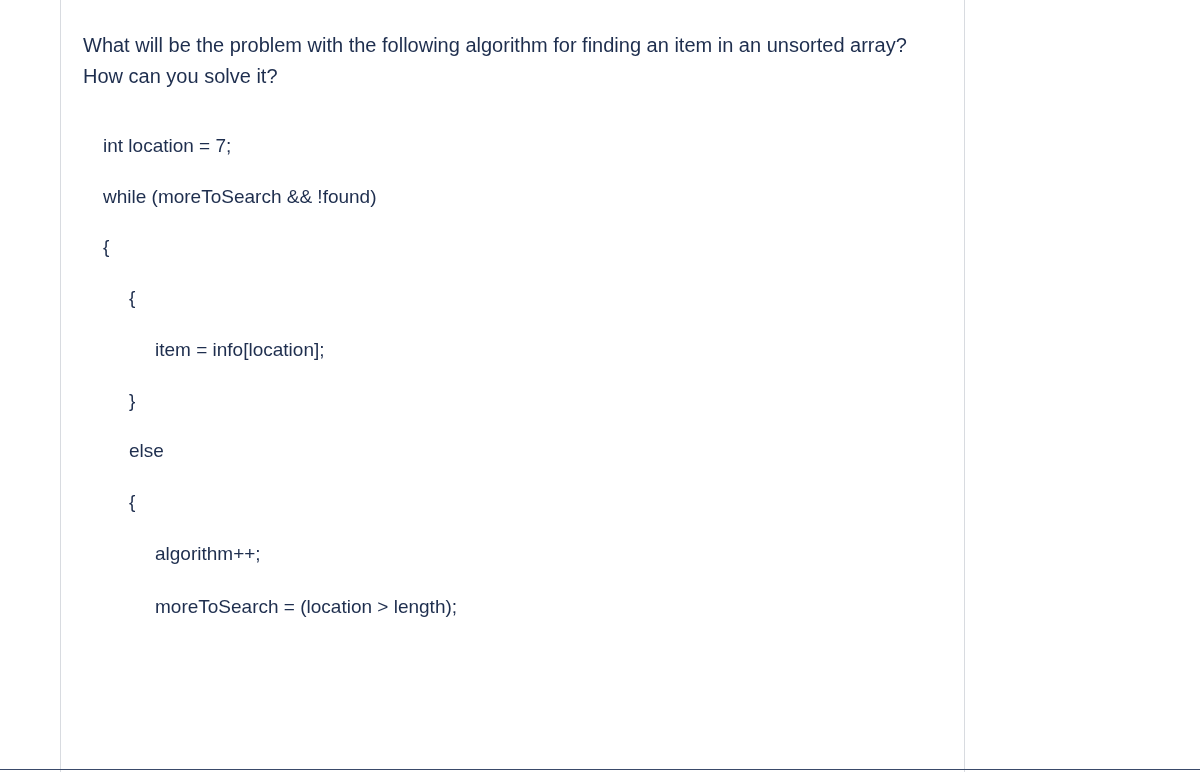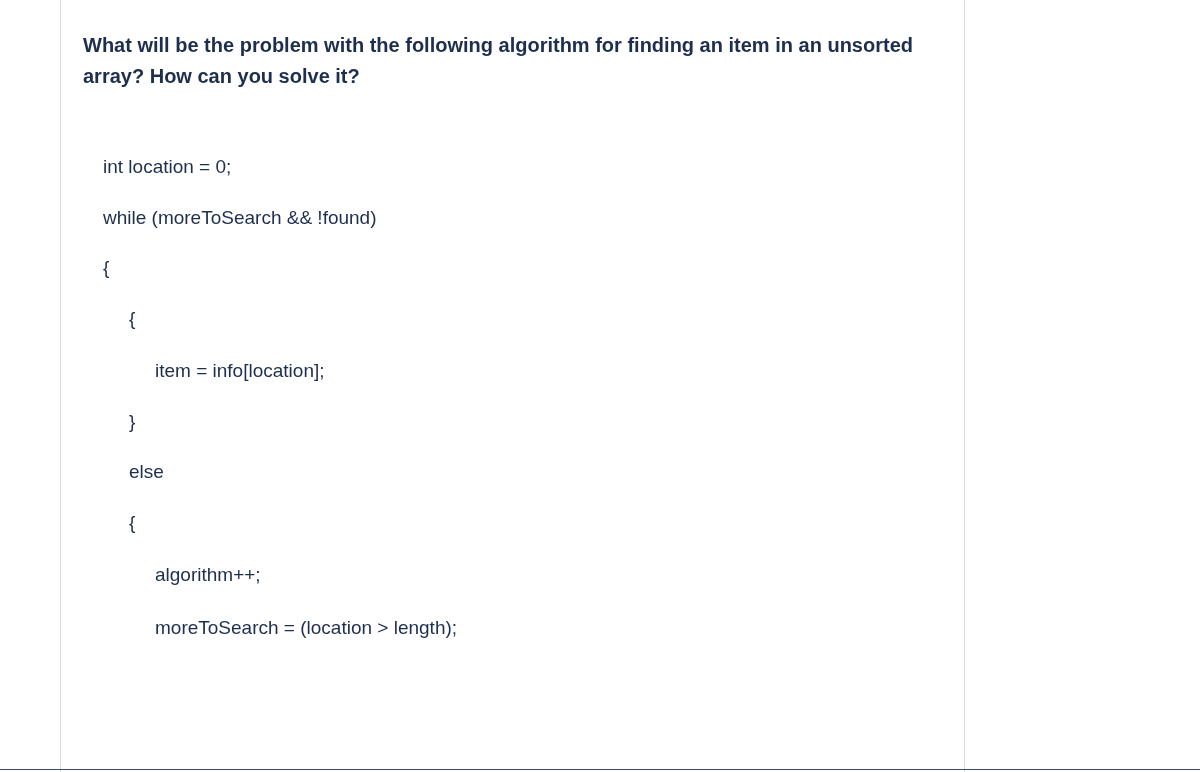--- a/index.html
+++ b/index.html
@@ -33,22 +33,22 @@
     position: absolute;
     left: 0;
     right: 0;
     bottom: 2px;
     height: 1px;
     background: #3a4a6a;
   }
   .question {
     font-size: 20px;
     line-height: 1.55;
-    font-weight: 700;
-    margin-bottom: 61px;
+    font-weight: 400;
+    margin-bottom: 40px;
     color: #1e2e4e;
   }
   .code-block {
     padding-left: 20px;
     font-size: 19px;
     line-height: 1.5;
     color: #1e2e4e;
   }
   .code-line {
     margin-bottom: 22px;
@@ -60,21 +60,21 @@
 </style>
 </head>
 <body>
 
 <div class="page">
   <div class="card">
 
     <div class="question">What will be the problem with the following algorithm for finding an item in an unsorted array? How can you solve it?</div>
 
     <div class="code-block">
-      <div class="code-line">int location = 0;</div>
+      <div class="code-line">int location = 7;</div>
       <div class="code-line">while (moreToSearch &amp;&amp; !found)</div>
       <div class="code-line">{</div>
       <div class="code-line ind1">{</div>
       <div class="code-line ind2">item = info[location];</div>
       <div class="code-line ind1">}</div>
       <div class="code-line ind1">else</div>
       <div class="code-line ind1">{</div>
       <div class="code-line ind2">algorithm++;</div>
       <div class="code-line ind2">moreToSearch = (location &gt; length);</div>
 

